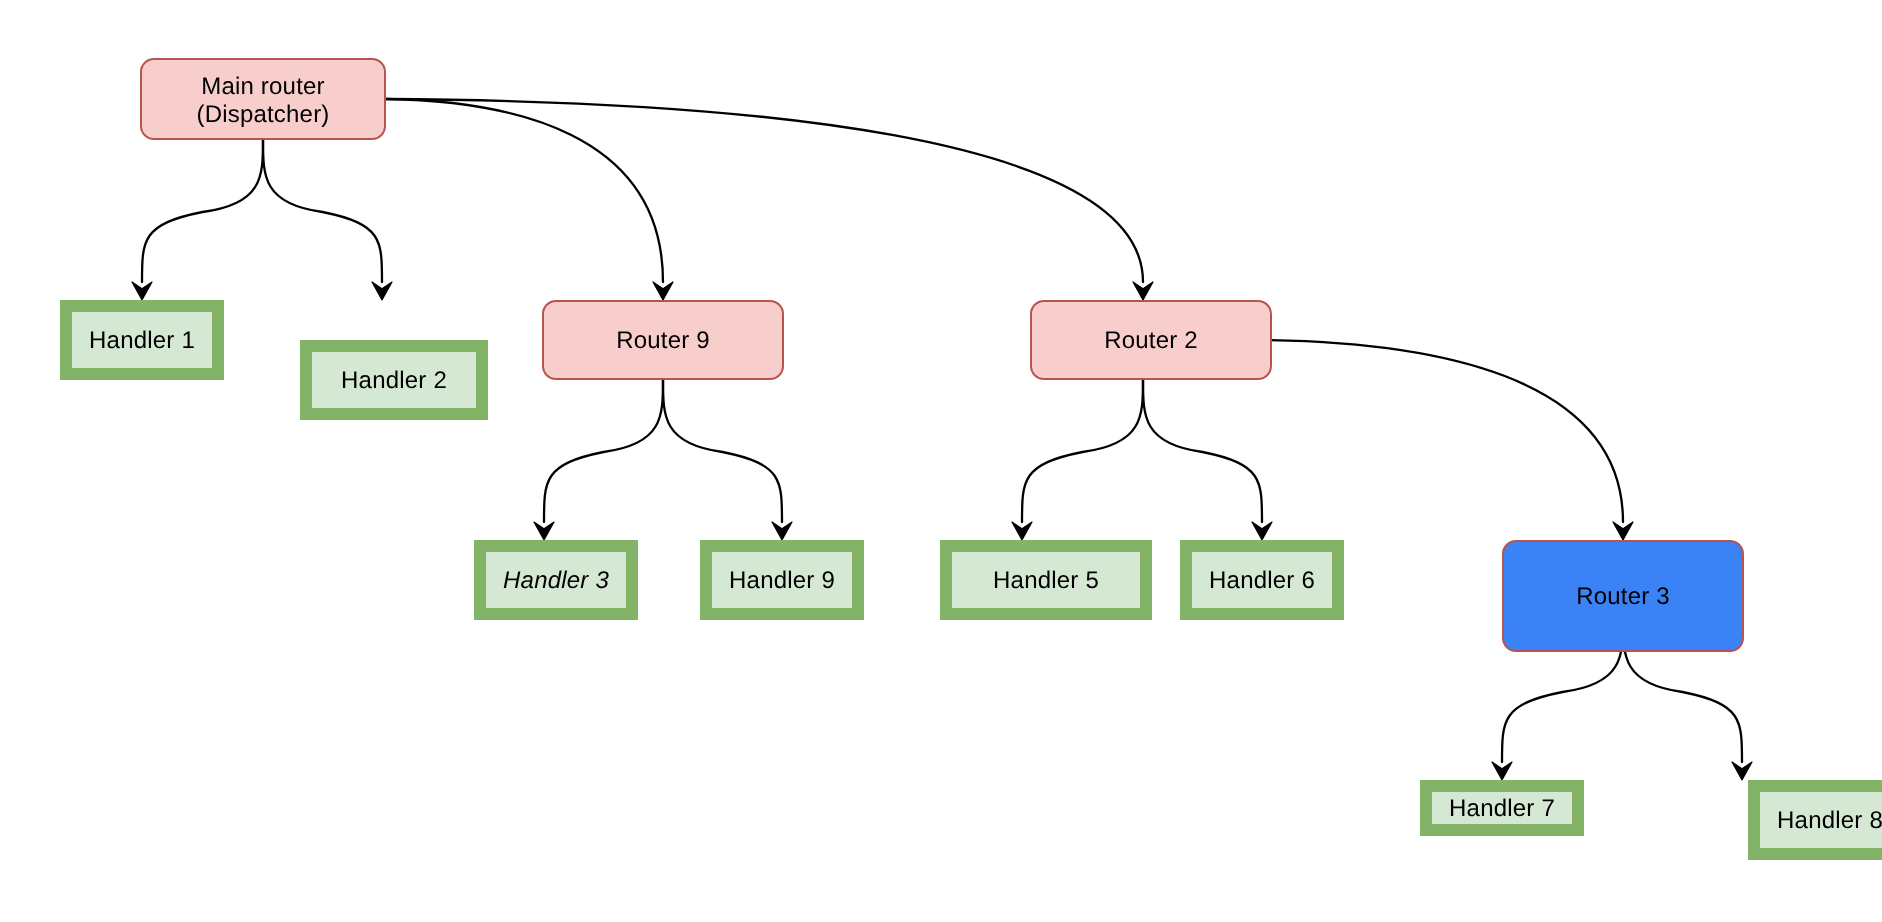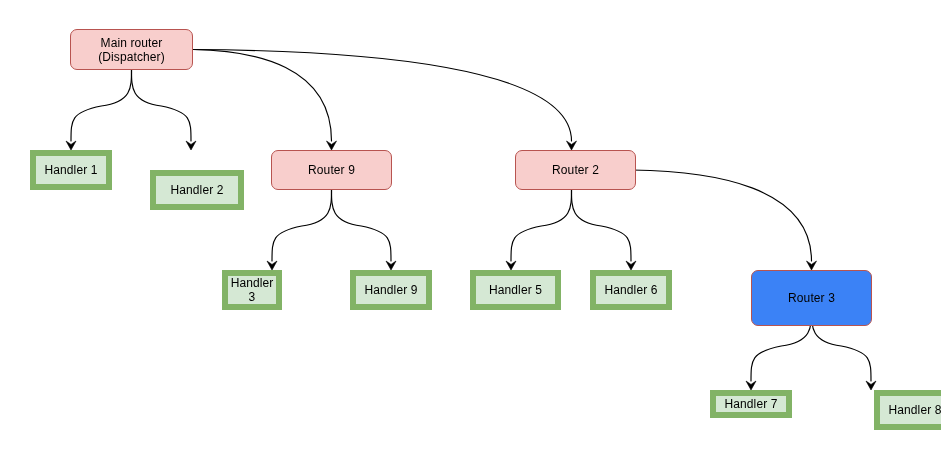--- a/index.html
+++ b/index.html
@@ -113,21 +113,21 @@
         <polygon points="866,381 871,390 876,381 871,384.42" class="arrow-head"></polygon>
       </g>
     </svg>
   <div id="node-layer">
       <div class="node router" style="left: 70px; top: 29px; width: 123px; height: 41px; background: rgb(248, 206, 204); border-color: rgb(184, 84, 80);"><span>Main router
 (Dispatcher)</span></div>
       <div class="node handler" style="left: 30px; top: 150px; width: 82px; height: 40px; background: rgb(213, 232, 212); border-color: rgb(130, 179, 102);"><span>Handler 1</span></div>
       <div class="node handler" style="left: 150px; top: 150px; width: 94px; height: 40px; background: rgb(213, 232, 212); border-color: rgb(130, 179, 102); margin-top: 20px;"><span>Handler 2</span></div>
       <div class="node router" style="left: 271px; top: 150px; width: 121px; height: 40px; background: rgb(248, 206, 204); border-color: rgb(184, 84, 80);"><span>Router 9</span></div>
       <div class="node router" style="left: 515px; top: 150px; width: 121px; height: 40px; background: rgb(248, 206, 204); border-color: rgb(184, 84, 80);"><span>Router 2</span></div>
-      <div class="node handler" style="left: 222px; top: 270px; width: 60px; height: 40px; background: rgb(213, 232, 212); border-color: rgb(130, 179, 102);"><span>Handler 3</span></div>
+      <div class="node handler" style="left: 237px; top: 270px; width: 82px; height: 40px; background: rgb(213, 232, 212); border-color: rgb(130, 179, 102); font-style: italic;"><span>Handler 3</span></div>
       <div class="node handler" style="left: 350px; top: 270px; width: 82px; height: 40px; background: rgb(213, 232, 212); border-color: rgb(130, 179, 102);"><span>Handler 9</span></div>
-      <div class="node handler" style="left: 470px; top: 270px; width: 91px; height: 40px; background: rgb(213, 232, 212); border-color: rgb(130, 179, 102);"><span>Handler 5</span></div>
+      <div class="node handler" style="left: 470px; top: 270px; width: 106px; height: 40px; background: rgb(213, 232, 212); border-color: rgb(130, 179, 102);"><span>Handler 5</span></div>
       <div class="node handler" style="left: 590px; top: 270px; width: 82px; height: 40px; background: rgb(213, 232, 212); border-color: rgb(130, 179, 102); text-align: right;"><span>Handler 6</span></div>
       <div class="node router" style="left: 751px; top: 270px; width: 121px; height: 56px; background: #3b82f6; border-color: rgb(184, 84, 80);"><span>Router 3</span></div>
       <div class="node handler" style="left: 710px; top: 390px; width: 82px; height: 28px; background: rgb(213, 232, 212); border-color: rgb(130, 179, 102);"><span>Handler 7</span></div>
       <div class="node handler" style="left: 830px; top: 390px; width: 82px; height: 40px; background: rgb(213, 232, 212); border-color: rgb(130, 179, 102); margin-left: 44px;"><span>Handler 8</span></div>
     </div>
 </div>
 
 </body></html>

